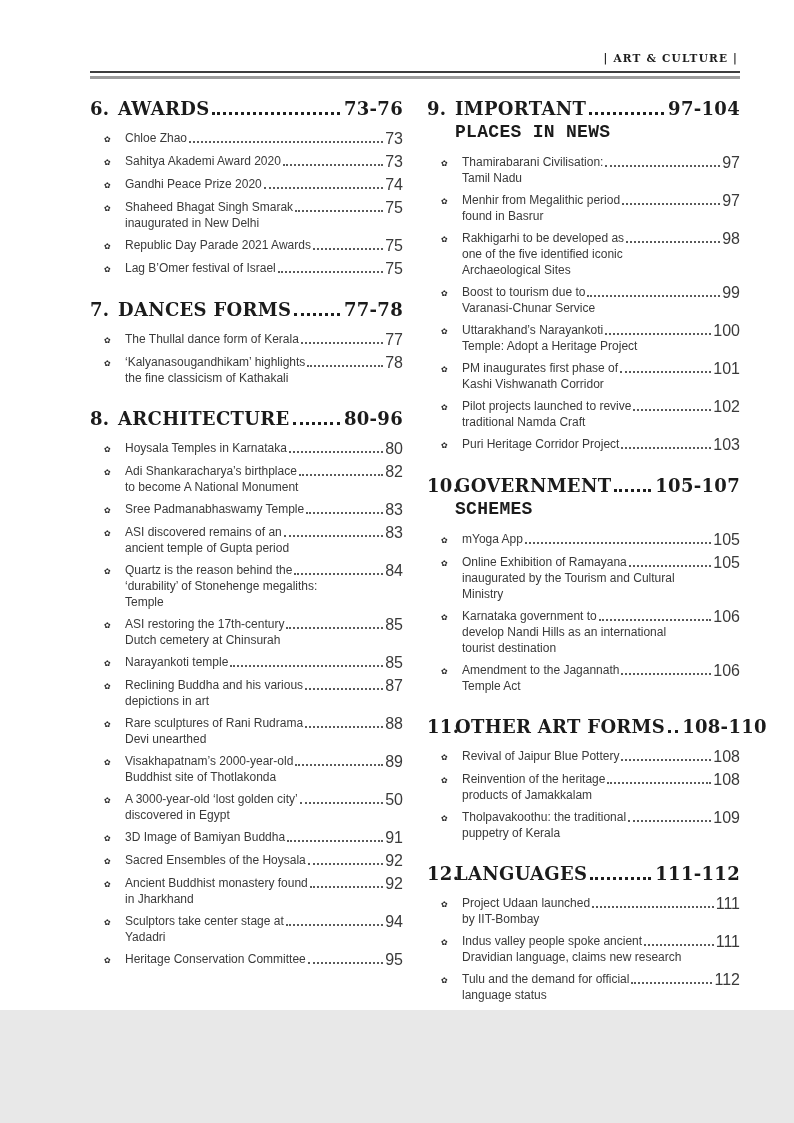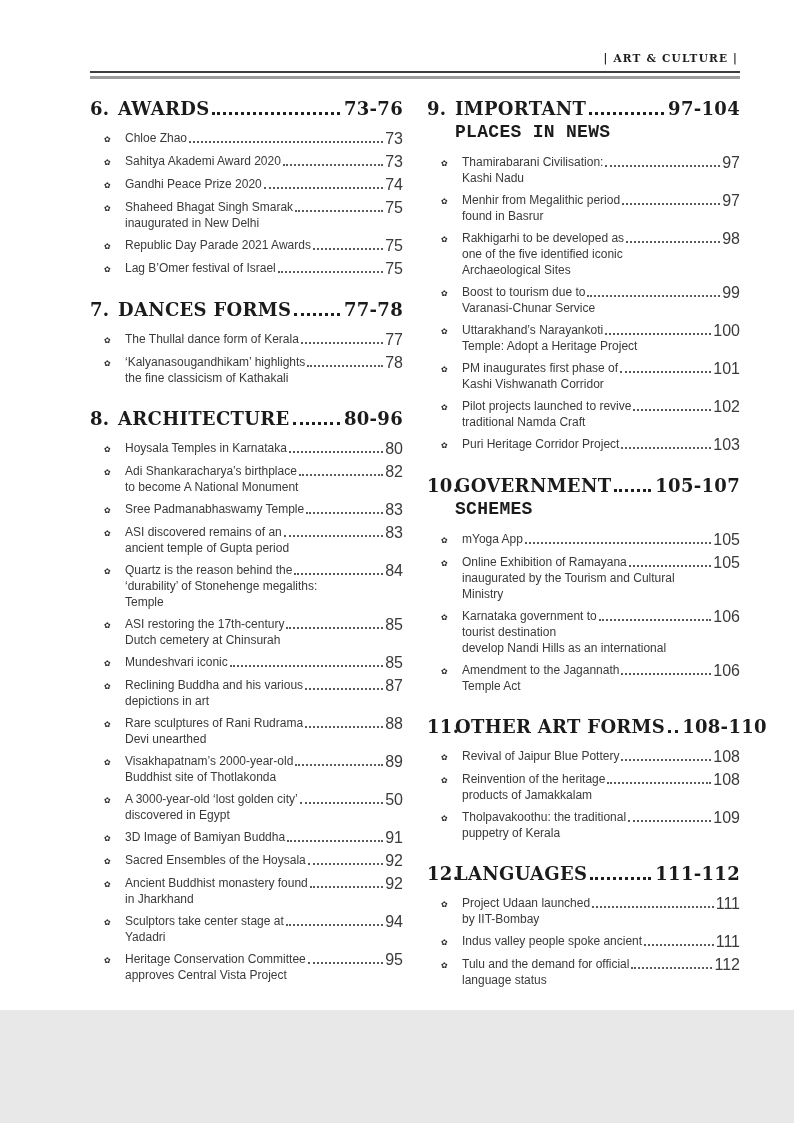--- a/index.html
+++ b/index.html
@@ -281,21 +281,21 @@
                   <span class="item-leader"></span>
                   <span class="item-page">85</span>
                 </div>
                 <div class="item-cont">Dutch cemetery at Chinsurah</div>
               </div>
             </div>
             <div class="item">
               <span class="bullet">✿</span>
               <div class="item-body">
                 <div class="item-row">
-                  <span class="item-text">Mundeshvari iconic</span>
+                  <span class="item-text">Narayankoti temple</span>
                   <span class="item-leader"></span>
                   <span class="item-page">85</span>
                 </div>
               </div>
             </div>
             <div class="item">
               <span class="bullet">✿</span>
               <div class="item-body">
                 <div class="item-row">
                   <span class="item-text">Reclining Buddha and his various</span>
@@ -381,21 +381,20 @@
               </div>
             </div>
             <div class="item">
               <span class="bullet">✿</span>
               <div class="item-body">
                 <div class="item-row">
                   <span class="item-text">Heritage Conservation Committee</span>
                   <span class="item-leader"></span>
                   <span class="item-page">95</span>
                 </div>
-                <div class="item-cont">approves Central Vista Project</div>
               </div>
             </div>
           </div>
         </div>
       </div>
     <div class="col">
         <div class="sec">
           <div class="sec-head">
             <span class="sec-num">9.</span>
             <div class="sec-head-body">
@@ -409,21 +408,21 @@
           </div>
           <div class="items">
             <div class="item">
               <span class="bullet">✿</span>
               <div class="item-body">
                 <div class="item-row">
                   <span class="item-text">Thamirabarani Civilisation:</span>
                   <span class="item-leader"></span>
                   <span class="item-page">97</span>
                 </div>
-                <div class="item-cont">Kashi Nadu</div>
+                <div class="item-cont">Tamil Nadu</div>
               </div>
             </div>
             <div class="item">
               <span class="bullet">✿</span>
               <div class="item-body">
                 <div class="item-row">
                   <span class="item-text">Menhir from Megalithic period</span>
                   <span class="item-leader"></span>
                   <span class="item-page">97</span>
                 </div>
@@ -534,22 +533,22 @@
               </div>
             </div>
             <div class="item">
               <span class="bullet">✿</span>
               <div class="item-body">
                 <div class="item-row">
                   <span class="item-text">Karnataka government to</span>
                   <span class="item-leader"></span>
                   <span class="item-page">106</span>
                 </div>
+                <div class="item-cont">develop Nandi Hills as an international</div>
                 <div class="item-cont">tourist destination</div>
-                <div class="item-cont">develop Nandi Hills as an international</div>
               </div>
             </div>
             <div class="item">
               <span class="bullet">✿</span>
               <div class="item-body">
                 <div class="item-row">
                   <span class="item-text">Amendment to the Jagannath</span>
                   <span class="item-leader"></span>
                   <span class="item-page">106</span>
                 </div>
@@ -628,20 +627,21 @@
               </div>
             </div>
             <div class="item">
               <span class="bullet">✿</span>
               <div class="item-body">
                 <div class="item-row">
                   <span class="item-text">Indus valley people spoke ancient</span>
                   <span class="item-leader"></span>
                   <span class="item-page">111</span>
                 </div>
+                <div class="item-cont">Dravidian language, claims new research</div>
               </div>
             </div>
             <div class="item">
               <span class="bullet">✿</span>
               <div class="item-body">
                 <div class="item-row">
                   <span class="item-text">Tulu and the demand for official</span>
                   <span class="item-leader"></span>
                   <span class="item-page">112</span>
                 </div>

